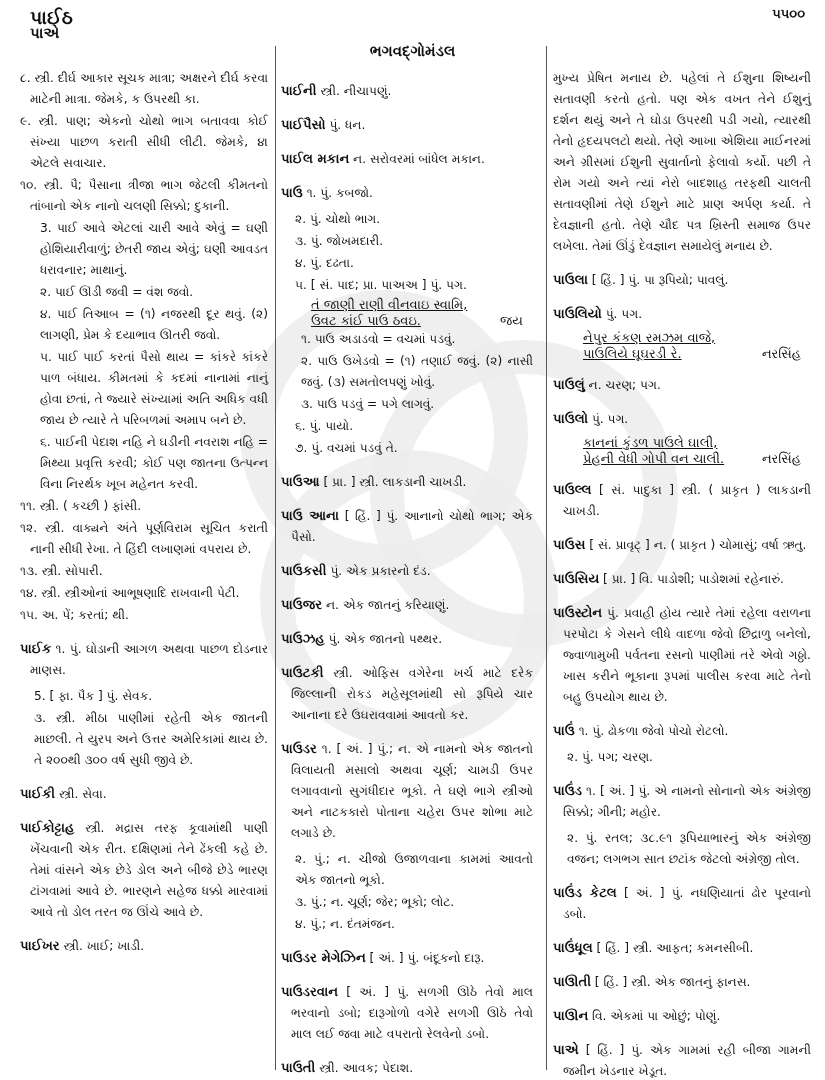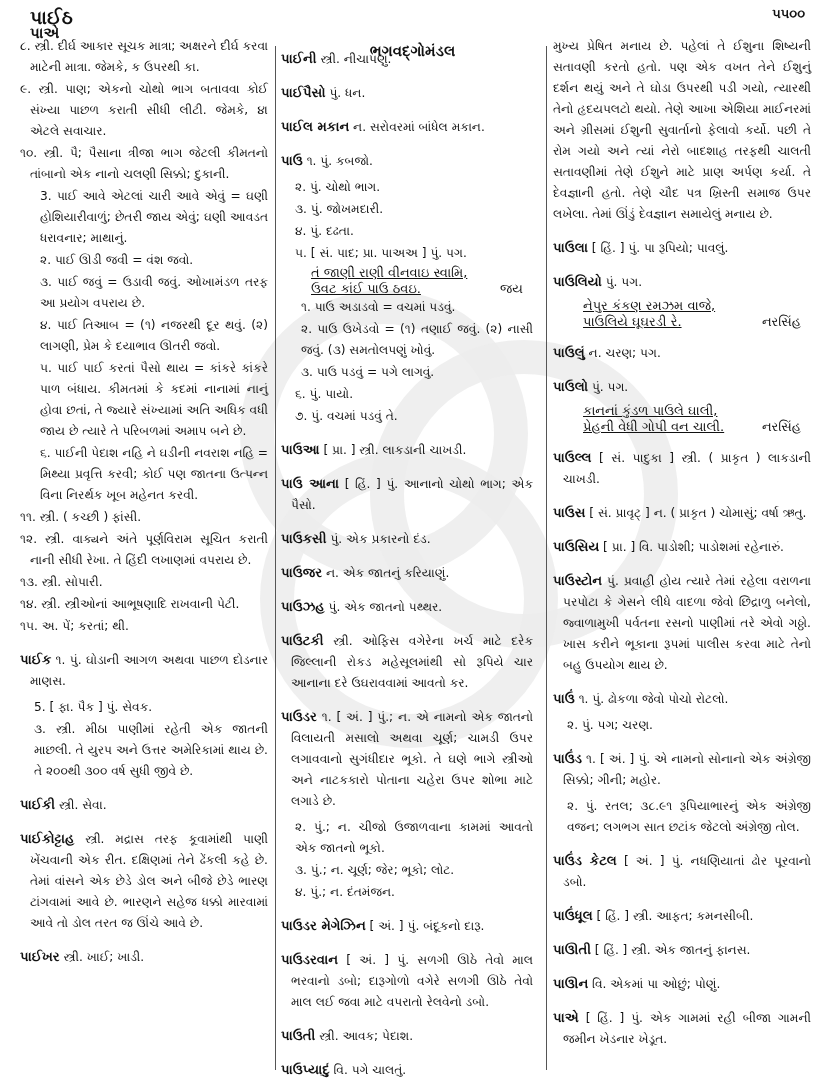--- a/index.html
+++ b/index.html
@@ -8,21 +8,21 @@
     position: relative; color: #111;
     font-family: "DejaVu Sans", sans-serif;
   }
   .watermark { position: absolute; left: 280px; top: 300px; width: 300px; height: 380px; pointer-events: none; }
   .wm-ring { position: absolute; border-radius: 50%; border: 34px solid #ececec; opacity: 0.85; }
   .header { position: absolute; left: 0; top: 0; width: 825px; height: 48px; }
   .hdr-guide-top { position: absolute; left: 30px; top: 6px; font-size: 19px; font-weight: bold; }
   .hdr-guide-bottom { position: absolute; left: 30px; top: 24px; font-size: 15px; font-weight: bold; }
   .hdr-title { position: absolute; left: 0; width: 825px; top: 6px; text-align: center; font-size: 15px; font-weight: bold; margin-top: 36px; }
   .hdr-page { position: absolute; right: 20px; top: 6px; font-size: 13px; font-weight: bold; }
-  .col { position: absolute; top: 36px; font-size: 12.2px; line-height: 21px; }
+  .col { position: absolute; top: 68px; font-size: 12.2px; line-height: 21px; }
   .col1 { left: 20px; width: 248px; }
   .col2 { left: 281px; width: 252px; }
   .col3 { left: 553px; width: 258px; }
   .rule { position: absolute; width: 1px; background: #555; }
   .rule1 { left: 275px; top: 46px; height: 1024px; }
   .rule2 { left: 546px; top: 46px; height: 1024px; }
   .entry { margin: 12px 0 5px 0; text-align: justify; }
   .entry .hw { font-weight: bold; font-size: 13.2px; }
   .sense { margin: 0 0 1px 14px; text-align: justify; }
   .sense-top { margin: 0 0 1px 0; text-align: justify; }
@@ -50,21 +50,20 @@
 
 <div class="rule rule1"></div>
 <div class="rule rule2"></div>
 
 <div class="col col1">
     <div class="sense-top hang">૮. સ્ત્રી. દીર્ઘ આકાર સૂચક માત્રા; અક્ષરને દીર્ઘ કરવા માટેની માત્રા. જેમકે, ક ઉપરથી કા.</div>
     <div class="sense-top hang">૯. સ્ત્રી. પાણ; એકનો ચોથો ભાગ બતાવવા કોઈ સંખ્યા પાછળ કરાતી સીધી લીટી. જેમકે, ૪। એટલે સવાચાર.</div>
     <div class="sense-top hang">૧૦. સ્ત્રી. પૈ; પૈસાના ત્રીજા ભાગ જેટલી કીમતનો તાંબાનો એક નાનો ચલણી સિક્કો; દુકાની.</div>
     <div class="idiom">3. પાઈ આવે એટલાં ચારી આવે એવું = ઘણી હોશિયારીવાળું; છેતરી જાય એવું; ઘણી આવડત ધરાવનાર; માથાનું.</div>
     <div class="idiom">૨. પાઈ ઊડી જવી = વંશ જવો.</div>
-    <div class="idiom">૩. પાઈ જવું = ઉડાવી જવું. ઓખામંડળ તરફ આ પ્રયોગ વપરાય છે.</div>
     <div class="idiom">૪. પાઈ તિઆબ = (૧) નજરથી દૂર થવું. (૨) લાગણી, પ્રેમ કે દયાભાવ ઊતરી જવો.</div>
     <div class="idiom">૫. પાઈ પાઈ કરતાં પૈસો થાય = કાંકરે કાંકરે પાળ બંધાય. કીમતમાં કે કદમાં નાનામાં નાનું હોવા છતાં, તે જ્યારે સંખ્યામાં અતિ અધિક વધી જાય છે ત્યારે તે પરિબળમાં અમાપ બને છે.</div>
     <div class="idiom">૬. પાઈની પેદાશ નહિ ને ઘડીની નવરાશ નહિ = મિથ્યા પ્રવૃત્તિ કરવી; કોઈ પણ જાતના ઉત્પન્ન વિના નિરર્થક ખૂબ મહેનત કરવી.</div>
     <div class="sense-top hang">૧૧. સ્ત્રી. ( કચ્છી ) ફાંસી.</div>
     <div class="sense-top hang">૧૨. સ્ત્રી. વાક્યને અંતે પૂર્ણવિરામ સૂચિત કરાતી નાની સીધી રેખા. તે હિંદી લખાણમાં વપરાય છે.</div>
     <div class="sense-top hang">૧૩. સ્ત્રી. સોપારી.</div>
     <div class="sense-top hang">૧૪. સ્ત્રી. સ્ત્રીઓનાં આભૂષણાદિ રાખવાની પેટી.</div>
     <div class="sense-top hang">૧૫. અ. પેં; કરતાં; થી.</div>
     <div class="entry hang"><span class="hw">પાઈક</span><span> ૧. પું. ઘોડાની આગળ અથવા પાછળ દોડનાર માણસ.</span></div>
     <div class="sense">5. [ ફા. પૈક ] પું. સેવક.</div>

